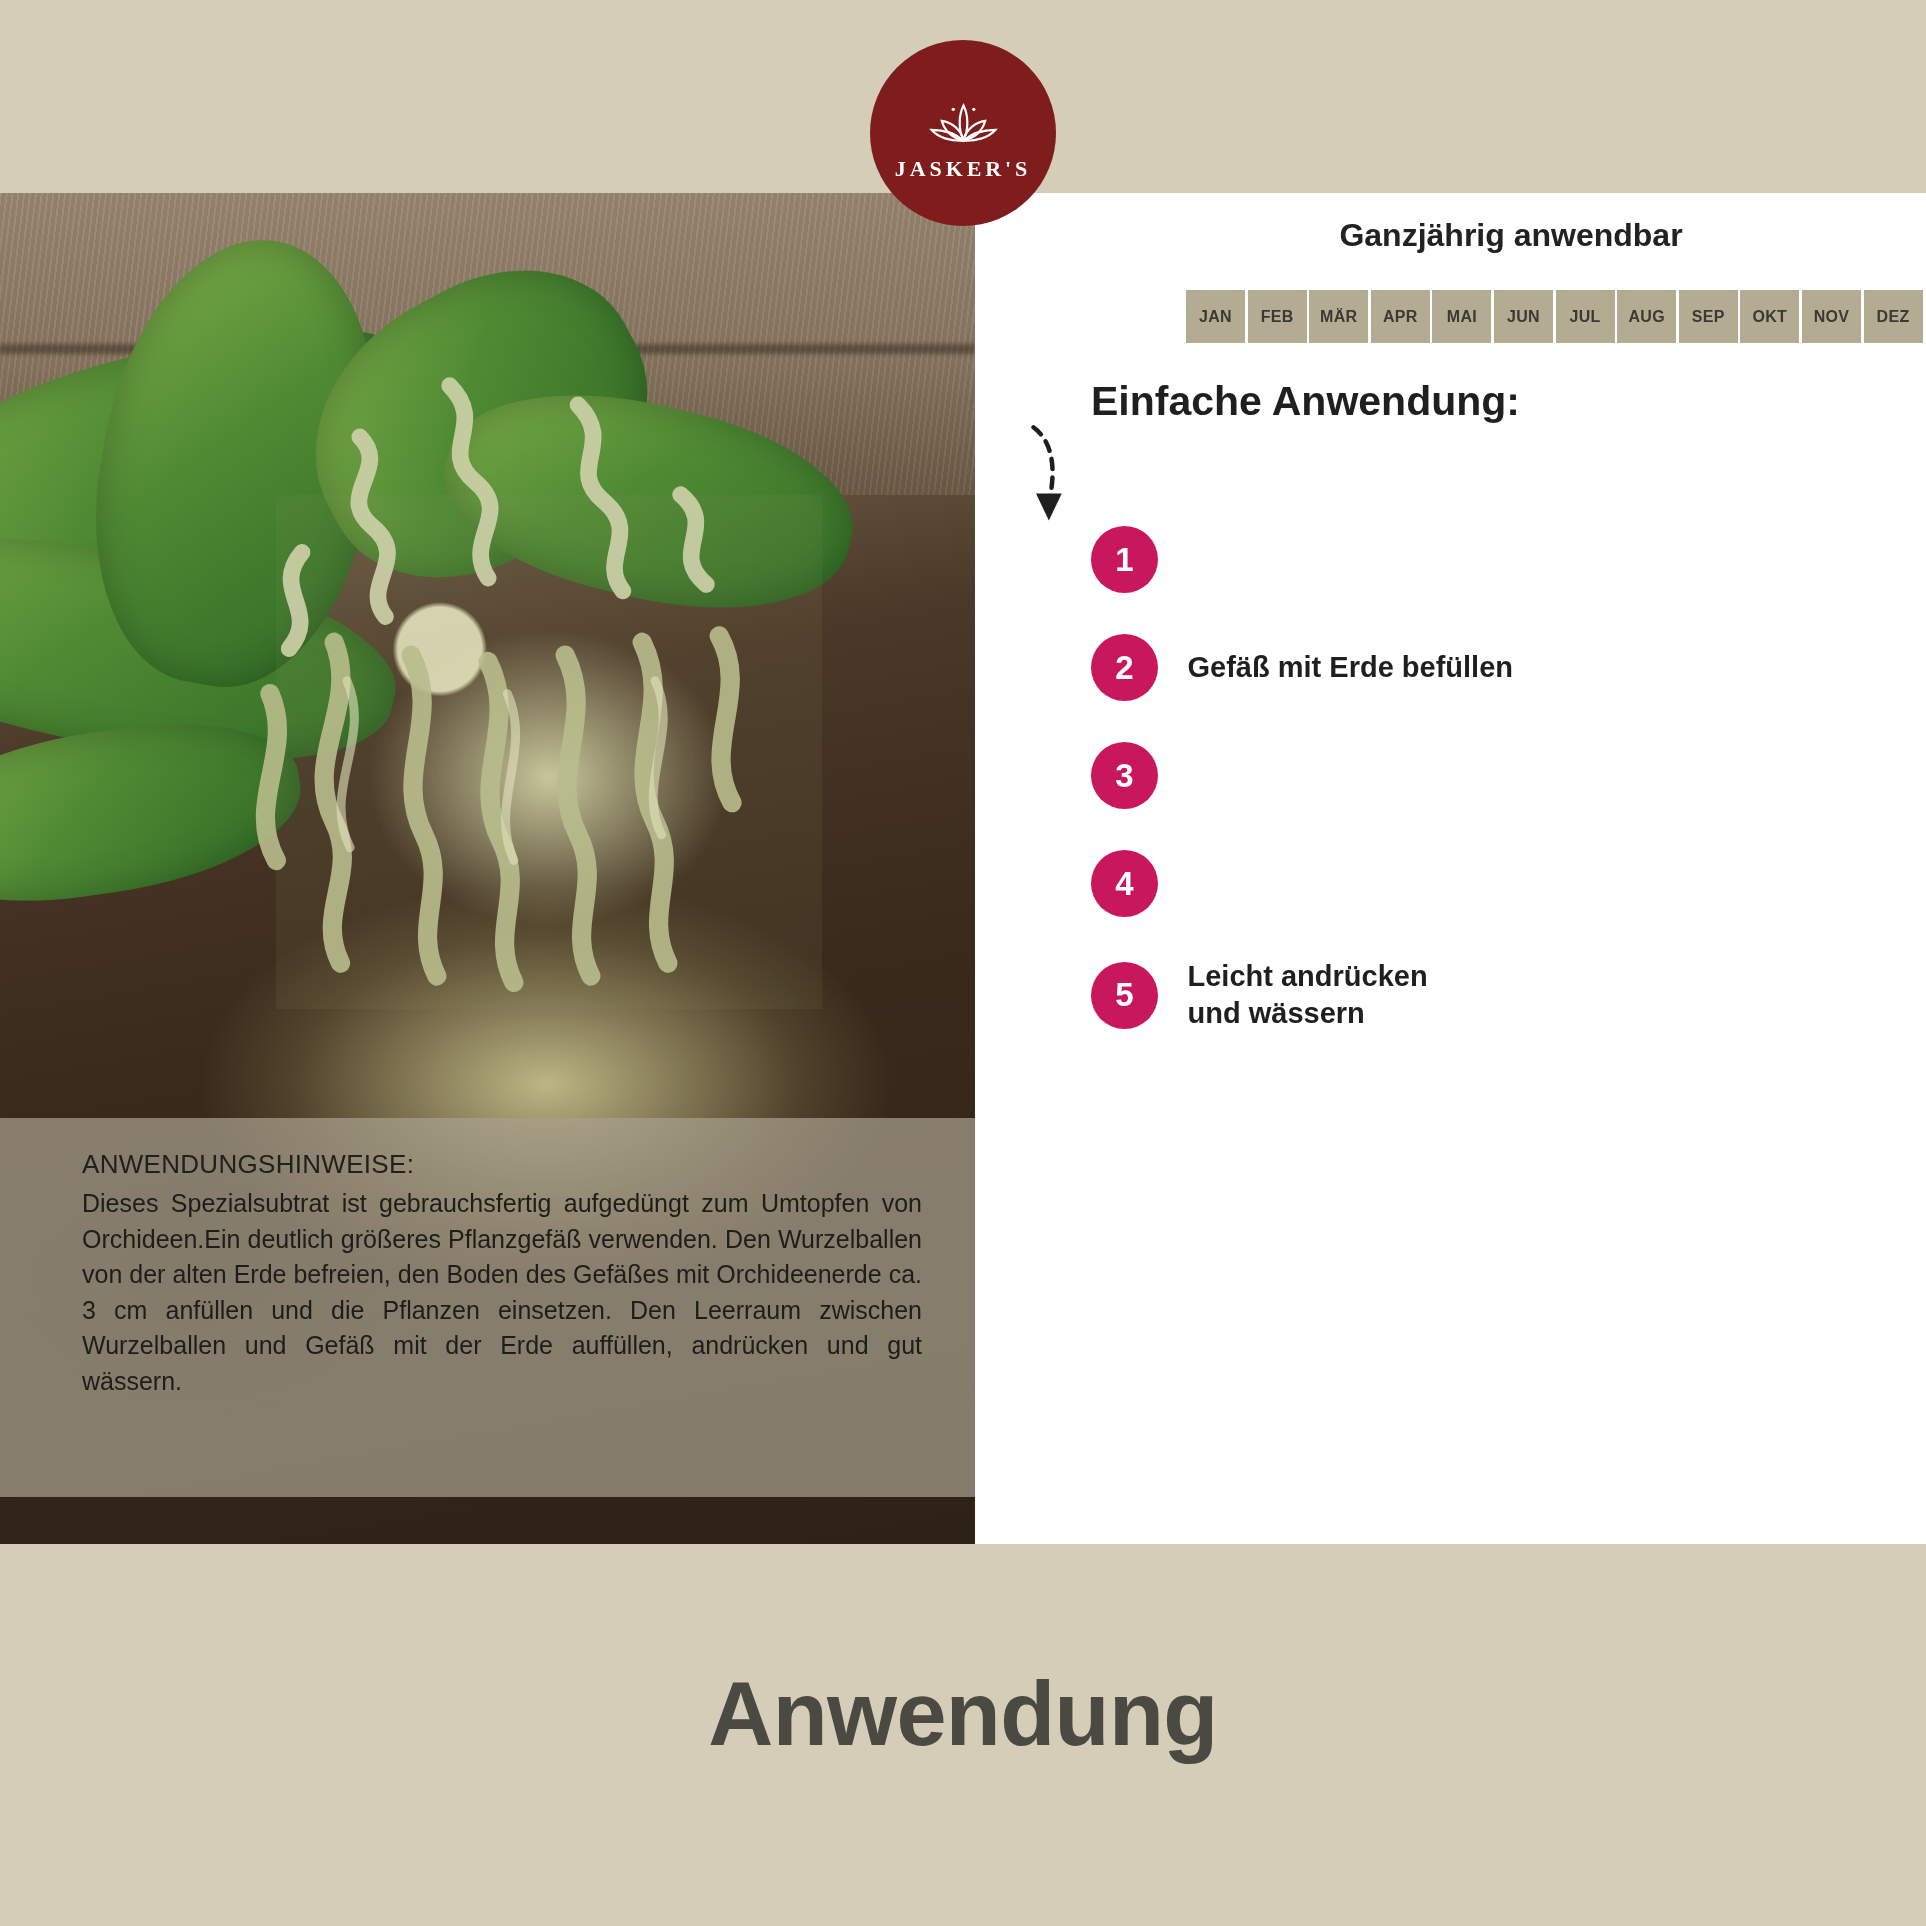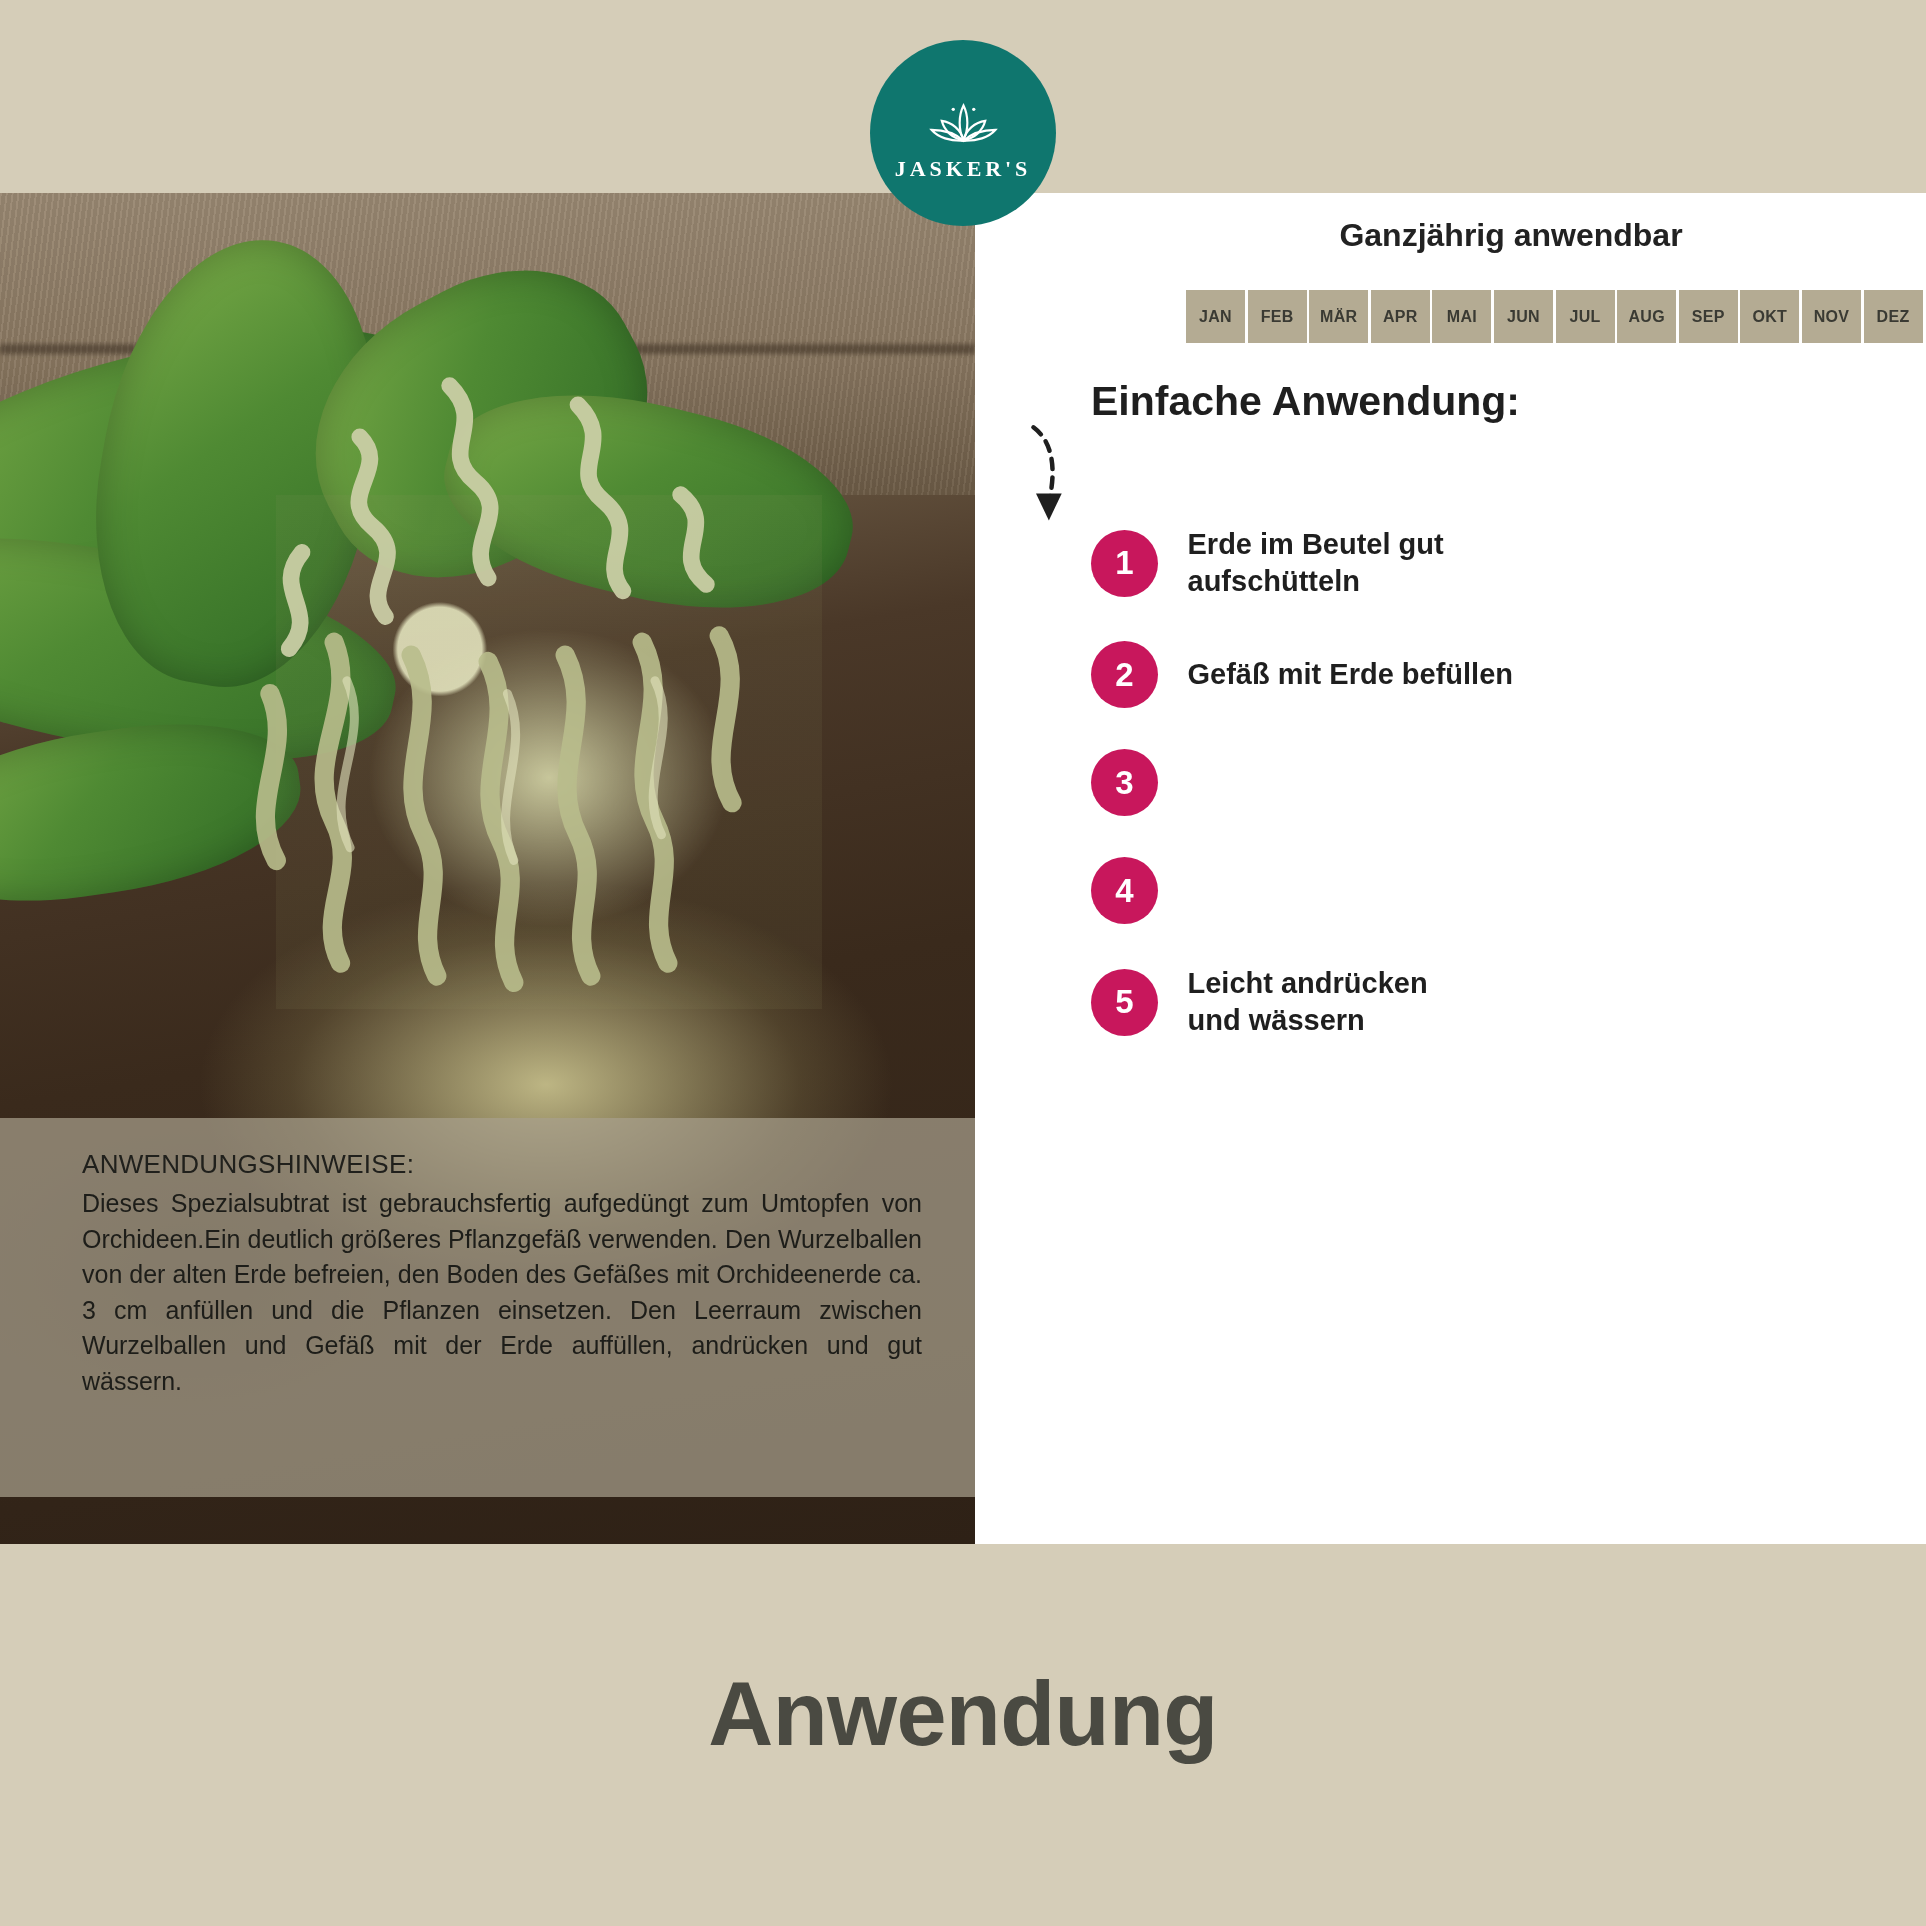--- a/index.html
+++ b/index.html
@@ -28,21 +28,21 @@
   }
 
   
   .logo {
     position: absolute;
     left: 870px;
     top: 40px;
     width: 186px;
     height: 186px;
     border-radius: 50%;
-    background: #0f766e;
+    background: #7f1d1d;
     z-index: 40;
     display: flex;
     flex-direction: column;
     align-items: center;
     justify-content: center;
   }
   .logo-mark {
     width: 77px;
     height: 55px;
     position: relative;
@@ -318,22 +318,20 @@
   <div class="steps-title">Einfache Anwendung:</div>
 
   <svg class="arrow" viewBox="0 0 70 160">
     <path d="M10 5 C 44 30, 44 80, 34 120" stroke="#1f1f1f" stroke-width="7" fill="none" stroke-dasharray="16 13" stroke-linecap="round"></path>
     <path d="M14 108 L34 150 L54 108 Z" fill="#1f1f1f"></path>
   </svg>
 
   <div class="steps">
     <div class="step">
       <div class="step-num">1</div>
-      <div class="step-text">Erde im Beutel gut
-aufschütteln</div>
     </div>
     <div class="step">
       <div class="step-num">2</div>
       <div class="step-text">Gefäß mit Erde befüllen</div>
     </div>
     <div class="step">
       <div class="step-num">3</div>
     </div>
     <div class="step">
       <div class="step-num">4</div>

